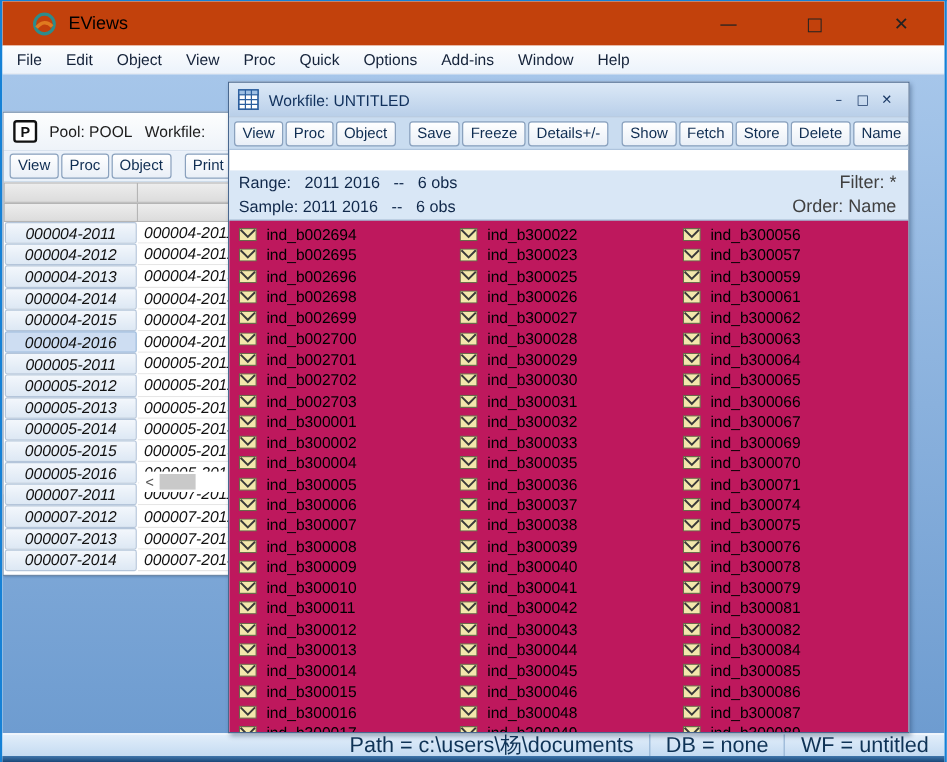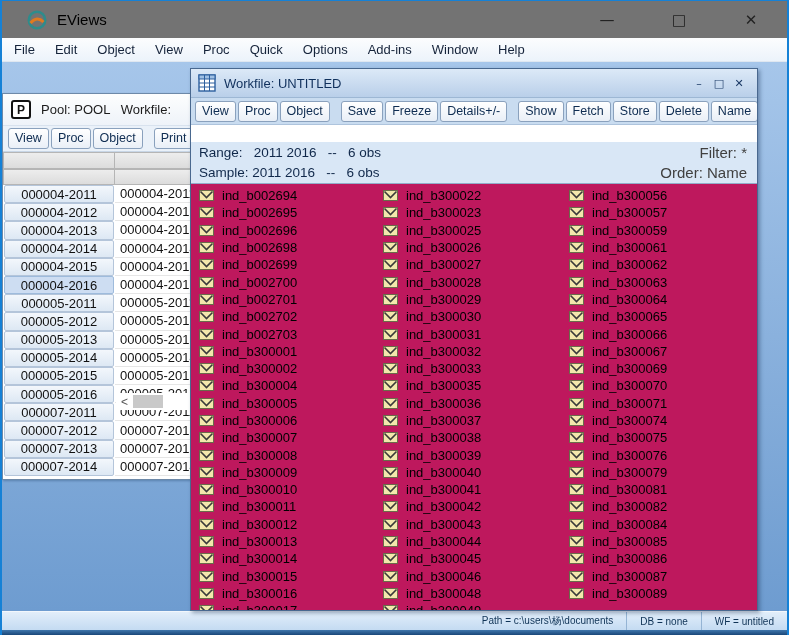--- a/index.html
+++ b/index.html
@@ -1,21 +1,21 @@
 <!DOCTYPE html>
 <html><head>
 <meta charset="utf-8">
 <style>
   * { margin:0; padding:0; box-sizing:border-box; }
   html,body { width:789px; height:635px; font-family:"Liberation Sans", sans-serif; }
   .app { position:relative; width:789px; height:635px; background:#fff; overflow:hidden;
          border-left:2px solid #1581d6; border-right:2px solid #1581d6; border-top:1px solid #1581d6; }
 
   
-  .titlebar { position:absolute; left:0; top:0; width:785px; height:37px; background:#737373;
+  .titlebar { position:absolute; left:0; top:0; width:785px; height:37px; background:#c2410c;
               display:flex; align-items:center; }
   .app-icon { margin-left:24px; width:22px; height:22px; flex:0 0 auto; }
   .app-title { margin-left:9px; font-size:15px; color:#000; }
   .caption { position:absolute; right:0; top:0; height:37px; display:flex; }
   .cap-btn { width:72px; height:37px; display:flex; align-items:center; justify-content:center;
              font-size:15px; color:#222; font-family:"DejaVu Sans", sans-serif; }
 
   
   .menubar { position:absolute; left:0; top:37px; width:785px; height:24px;
              background:linear-gradient(#fcfdfe,#ecf3fb); display:flex; align-items:center; padding-left:2px;
@@ -36,21 +36,21 @@
   .pool-win { position:absolute; left:0; top:31px; width:200px; height:387px; z-index:1;
               background:#fff; border:1px solid #6d89a8; overflow:hidden; box-shadow:1px 1px 2px rgba(30,60,100,.35); }
   .pool-title { height:32px; background:linear-gradient(#fdfefe,#eef3f9); display:flex; align-items:center;
                 border-bottom:1px solid #d8e2ee; }
   .pool-p-icon { margin-left:8px; width:20px; height:19px; border:2px solid #111; border-radius:3px;
                  background:#fff; font-size:12px; font-weight:bold; color:#111;
                  display:flex; align-items:center; justify-content:center; }
   .pool-title-text { margin-left:10px; font-size:13px; color:#1c1c1c; white-space:pre; }
   .pool-toolbar { height:26px; background:#eaf1f9; display:flex; align-items:center; padding-left:5px;
                   border-bottom:1px solid #c8d6e6; white-space:nowrap; }
-  .pool-grid { position:relative; height:260px; background:#fff; }
+  .pool-grid { position:relative; height:260px; background:#fff;font-style:italic; }
   .pool-hdr1 { height:17px; display:flex; }
   .pool-hdr2 { height:16px; display:flex; }
   .ph-cell { background:linear-gradient(#ededed,#dcdcdc); border:1px solid #b5b5b5; border-left:none; }
   .ph-a { width:112px; border-left:1px solid #b5b5b5; }
   .ph-b { flex:1; }
   .pool-row { height:18.2px; display:flex; }
   .pool-rowhead { width:110px; margin:0 1px; background:linear-gradient(#f3f7fc,#dde8f4);
                   border:1px solid #b4c5da; border-radius:2px; font-size:13px; color:#111;
                   display:flex; align-items:center; justify-content:center; }
   .pool-row.selected .pool-rowhead { background:#cdddf2; border-color:#9ebbdc; }
@@ -80,21 +80,21 @@
   .wf-col { position:absolute; top:3px; width:184px; }
   .wf-col.c1 { left:8px; } .wf-col.c2 { left:192px; } .wf-col.c3 { left:378px; }
   .wf-item { height:17.3px; display:flex; align-items:center; }
   .ser-ico { width:15px; height:11px; margin-right:8px; flex:0 0 auto; display:flex; }
   .wf-item-label { font-size:13px; color:#000; white-space:nowrap; }
 
   
   .statusbar { position:absolute; left:0; top:610px; width:785px; height:19px;
                background:linear-gradient(#e2eefa,#c4dbf2); display:flex; justify-content:flex-end; align-items:center;
                border-top:1px solid #f2f7fc; }
-  .status-seg { font-size:10px; color:#0f3356; padding:0 13px; height:100%; display:flex; align-items:center;
+  .status-seg { font-size:18px; color:#0f3356; padding:0 13px; height:100%; display:flex; align-items:center;
                 border-left:1px solid #94b4d4; white-space:pre;text-align:right; }
   .bottom-edge { position:absolute; left:-2px; top:629px; width:789px; height:6px;
                  background:linear-gradient(#3f76ac,#123e6e); }
 </style>
 </head>
 <body>
 
 <div class="app">
 
   <div class="titlebar">
@@ -975,20 +975,29 @@
             <div class="wf-item">
               <span class="ser-ico">
                 <svg width="15" height="11" viewBox="0 0 15 11">
                   <rect x="0.5" y="0.5" width="14" height="10" fill="#f3e7ac" stroke="#6b6b4a"></rect>
                   <path d="M1.5 1.5 L7.5 7.5 L13.5 1.5" fill="none" stroke="#3a3a3a" stroke-width="1.6"></path>
                 </svg>
               </span>
               <span class="wf-item-label">ind_b300076</span>
             </div>
 
+            <div class="wf-item">
+              <span class="ser-ico">
+                <svg width="15" height="11" viewBox="0 0 15 11">
+                  <rect x="0.5" y="0.5" width="14" height="10" fill="#f3e7ac" stroke="#6b6b4a"></rect>
+                  <path d="M1.5 1.5 L7.5 7.5 L13.5 1.5" fill="none" stroke="#3a3a3a" stroke-width="1.6"></path>
+                </svg>
+              </span>
+              <span class="wf-item-label">ind_b300078</span>
+            </div>
 
             <div class="wf-item">
               <span class="ser-ico">
                 <svg width="15" height="11" viewBox="0 0 15 11">
                   <rect x="0.5" y="0.5" width="14" height="10" fill="#f3e7ac" stroke="#6b6b4a"></rect>
                   <path d="M1.5 1.5 L7.5 7.5 L13.5 1.5" fill="none" stroke="#3a3a3a" stroke-width="1.6"></path>
                 </svg>
               </span>
               <span class="wf-item-label">ind_b300079</span>
             </div>

